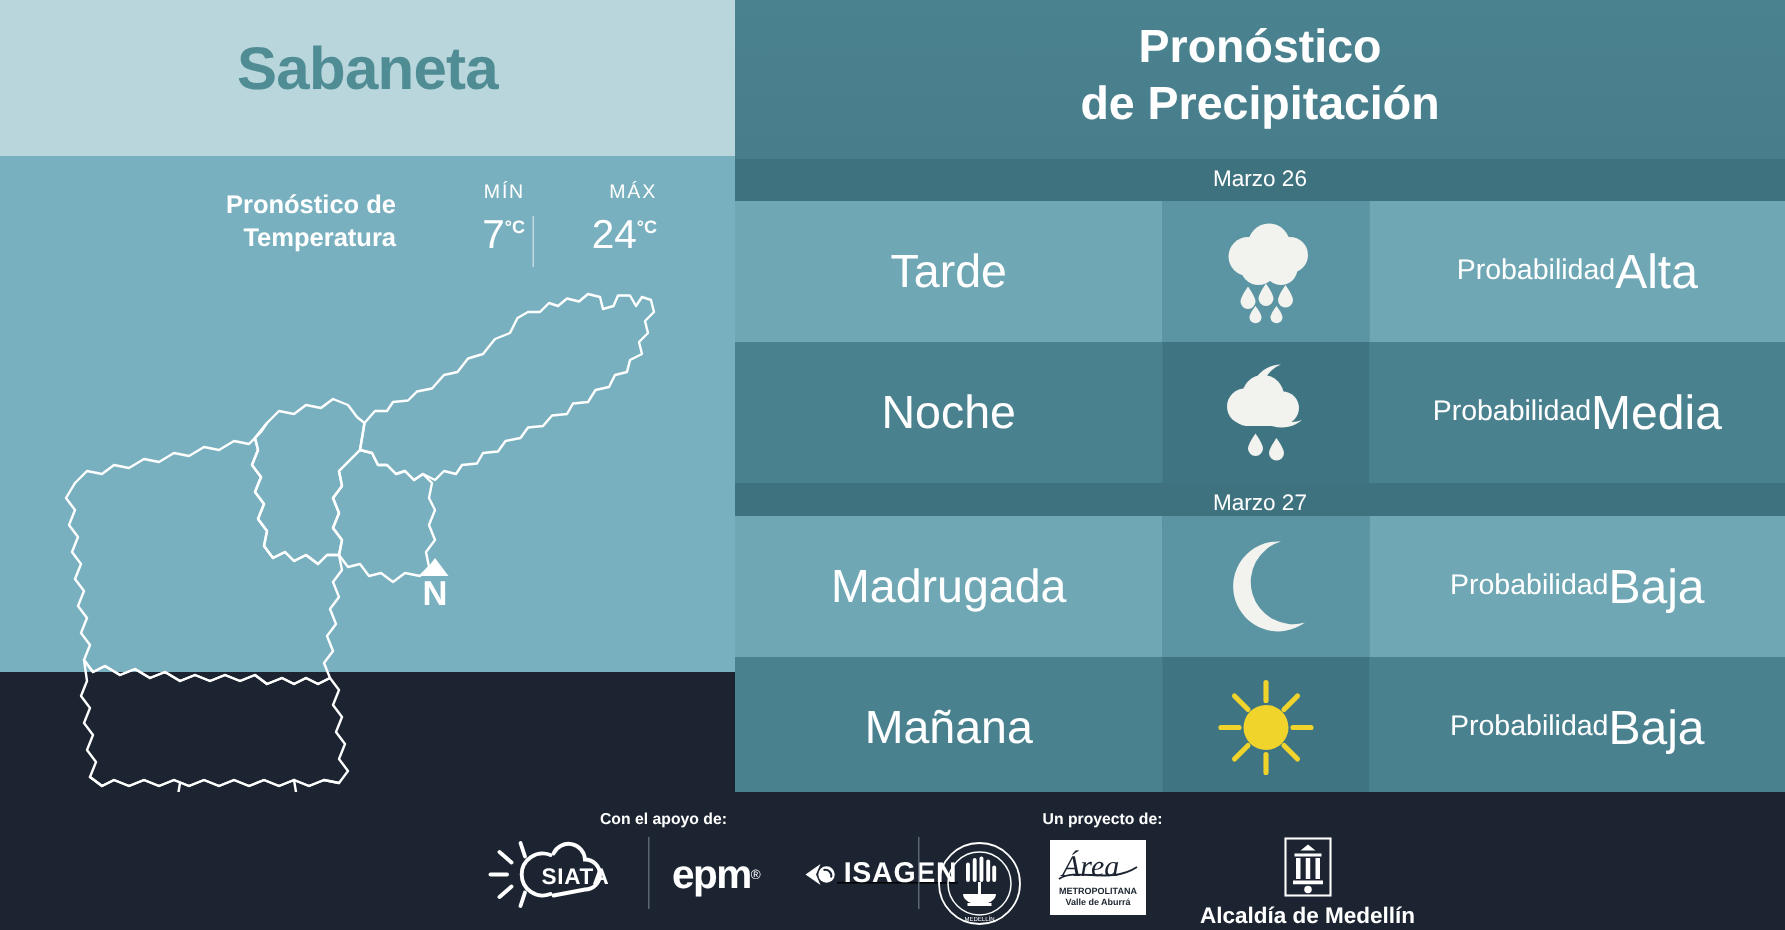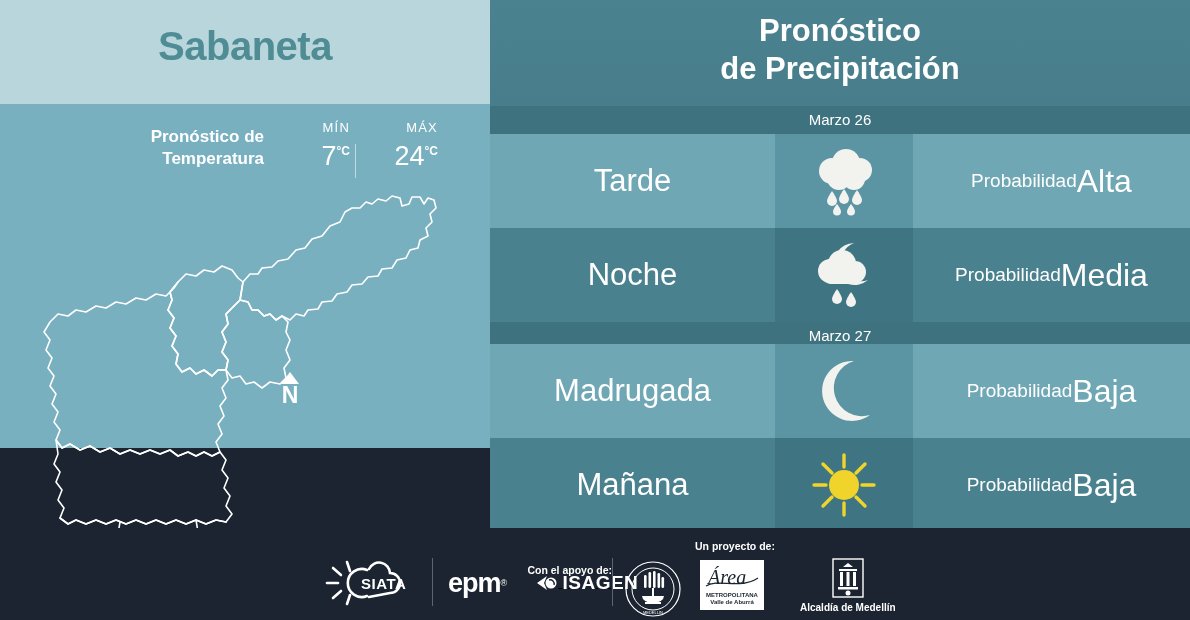--- a/index.html
+++ b/index.html
@@ -88,30 +88,30 @@
   .row.dark  .cell.icon   { background:#3f7583; }
   .row.dark  .cell.prob   { background:#4a818f; }
 
   .period-label { font-size:31px; font-weight:300; color:#ffffff; }
   .prob-word { font-size:19px; font-weight:300; color:#ffffff; line-height:24px; }
   .prob-level { font-size:32px; font-weight:300; color:#ffffff; line-height:36px; }
 
   
   .footer { position:absolute; left:0; top:528px; width:1190px; height:92px; background:#1b2430; }
   .footer-cap { position:absolute; font-size:10.5px; color:#ffffff; font-weight:600; }
-  .cap-apoyo { left:412px; top:12px; width:200px; text-align:right;margin-top:24px; }
+  .cap-apoyo { left:400px; top:12px; width:200px; text-align:left; }
   .cap-proyecto { left:630px; top:12px; width:210px; text-align:center; }
   .vbar { position:absolute; top:30px; width:1px; height:48px; background:#5b6673; }
   .logo { position:absolute; }
   .siata-text { font-size:15px; font-weight:bold; fill:#ffffff; letter-spacing:0.5px; }
   .epm-text { font-size:27px; font-weight:bold; color:#ffffff; letter-spacing:-1px; }
   .epm-reg { font-size:9px; vertical-align:super; font-weight:normal; }
   .isagen-text { font-size:19px; font-weight:bold; color:#ffffff; letter-spacing:0.5px; }
   .area-sub { font-size:6px; color:#1b2430; text-align:center; line-height:7px; font-weight:bold; }
-  .alc-text { font-size:10px; font-weight:bold; color:#ffffff; }
+  .alc-text { font-size:15px; font-weight:bold; color:#ffffff; }
 </style>
 </head>
 <body>
 
 <div id="app">
 
   <div class="left-panel">
 
     <div class="city-band">
       <div class="city-name">Sabaneta</div>

